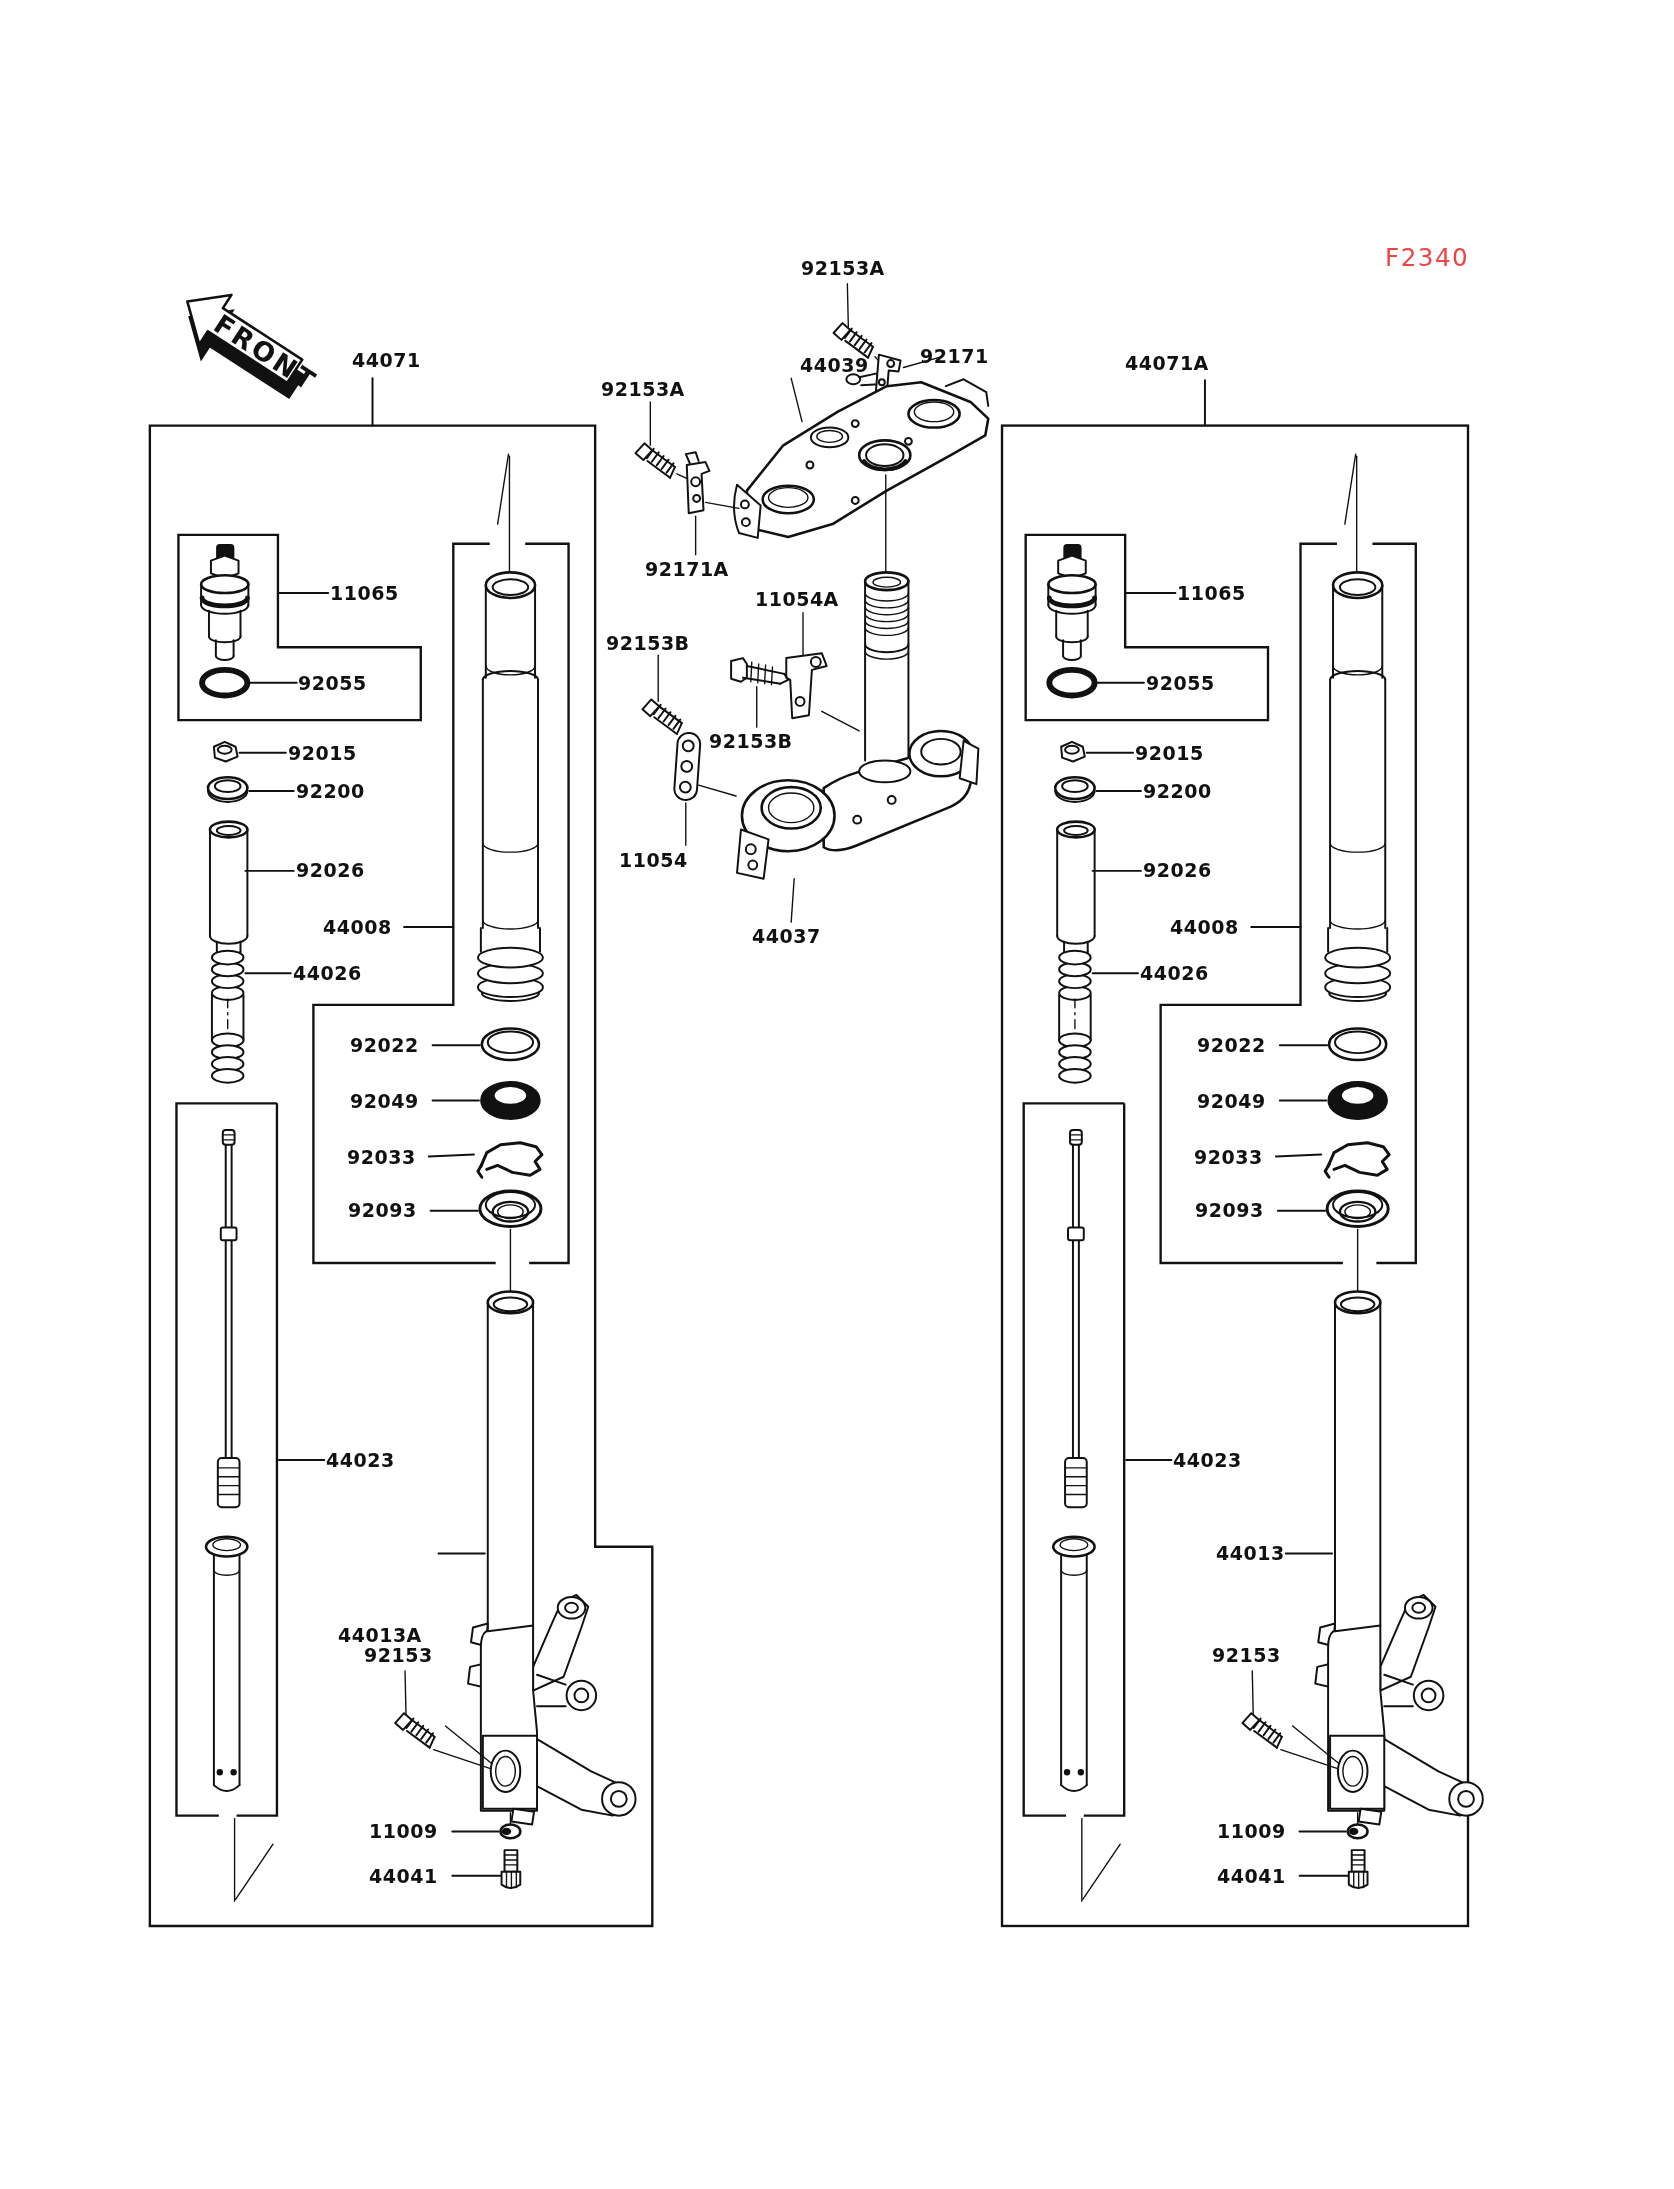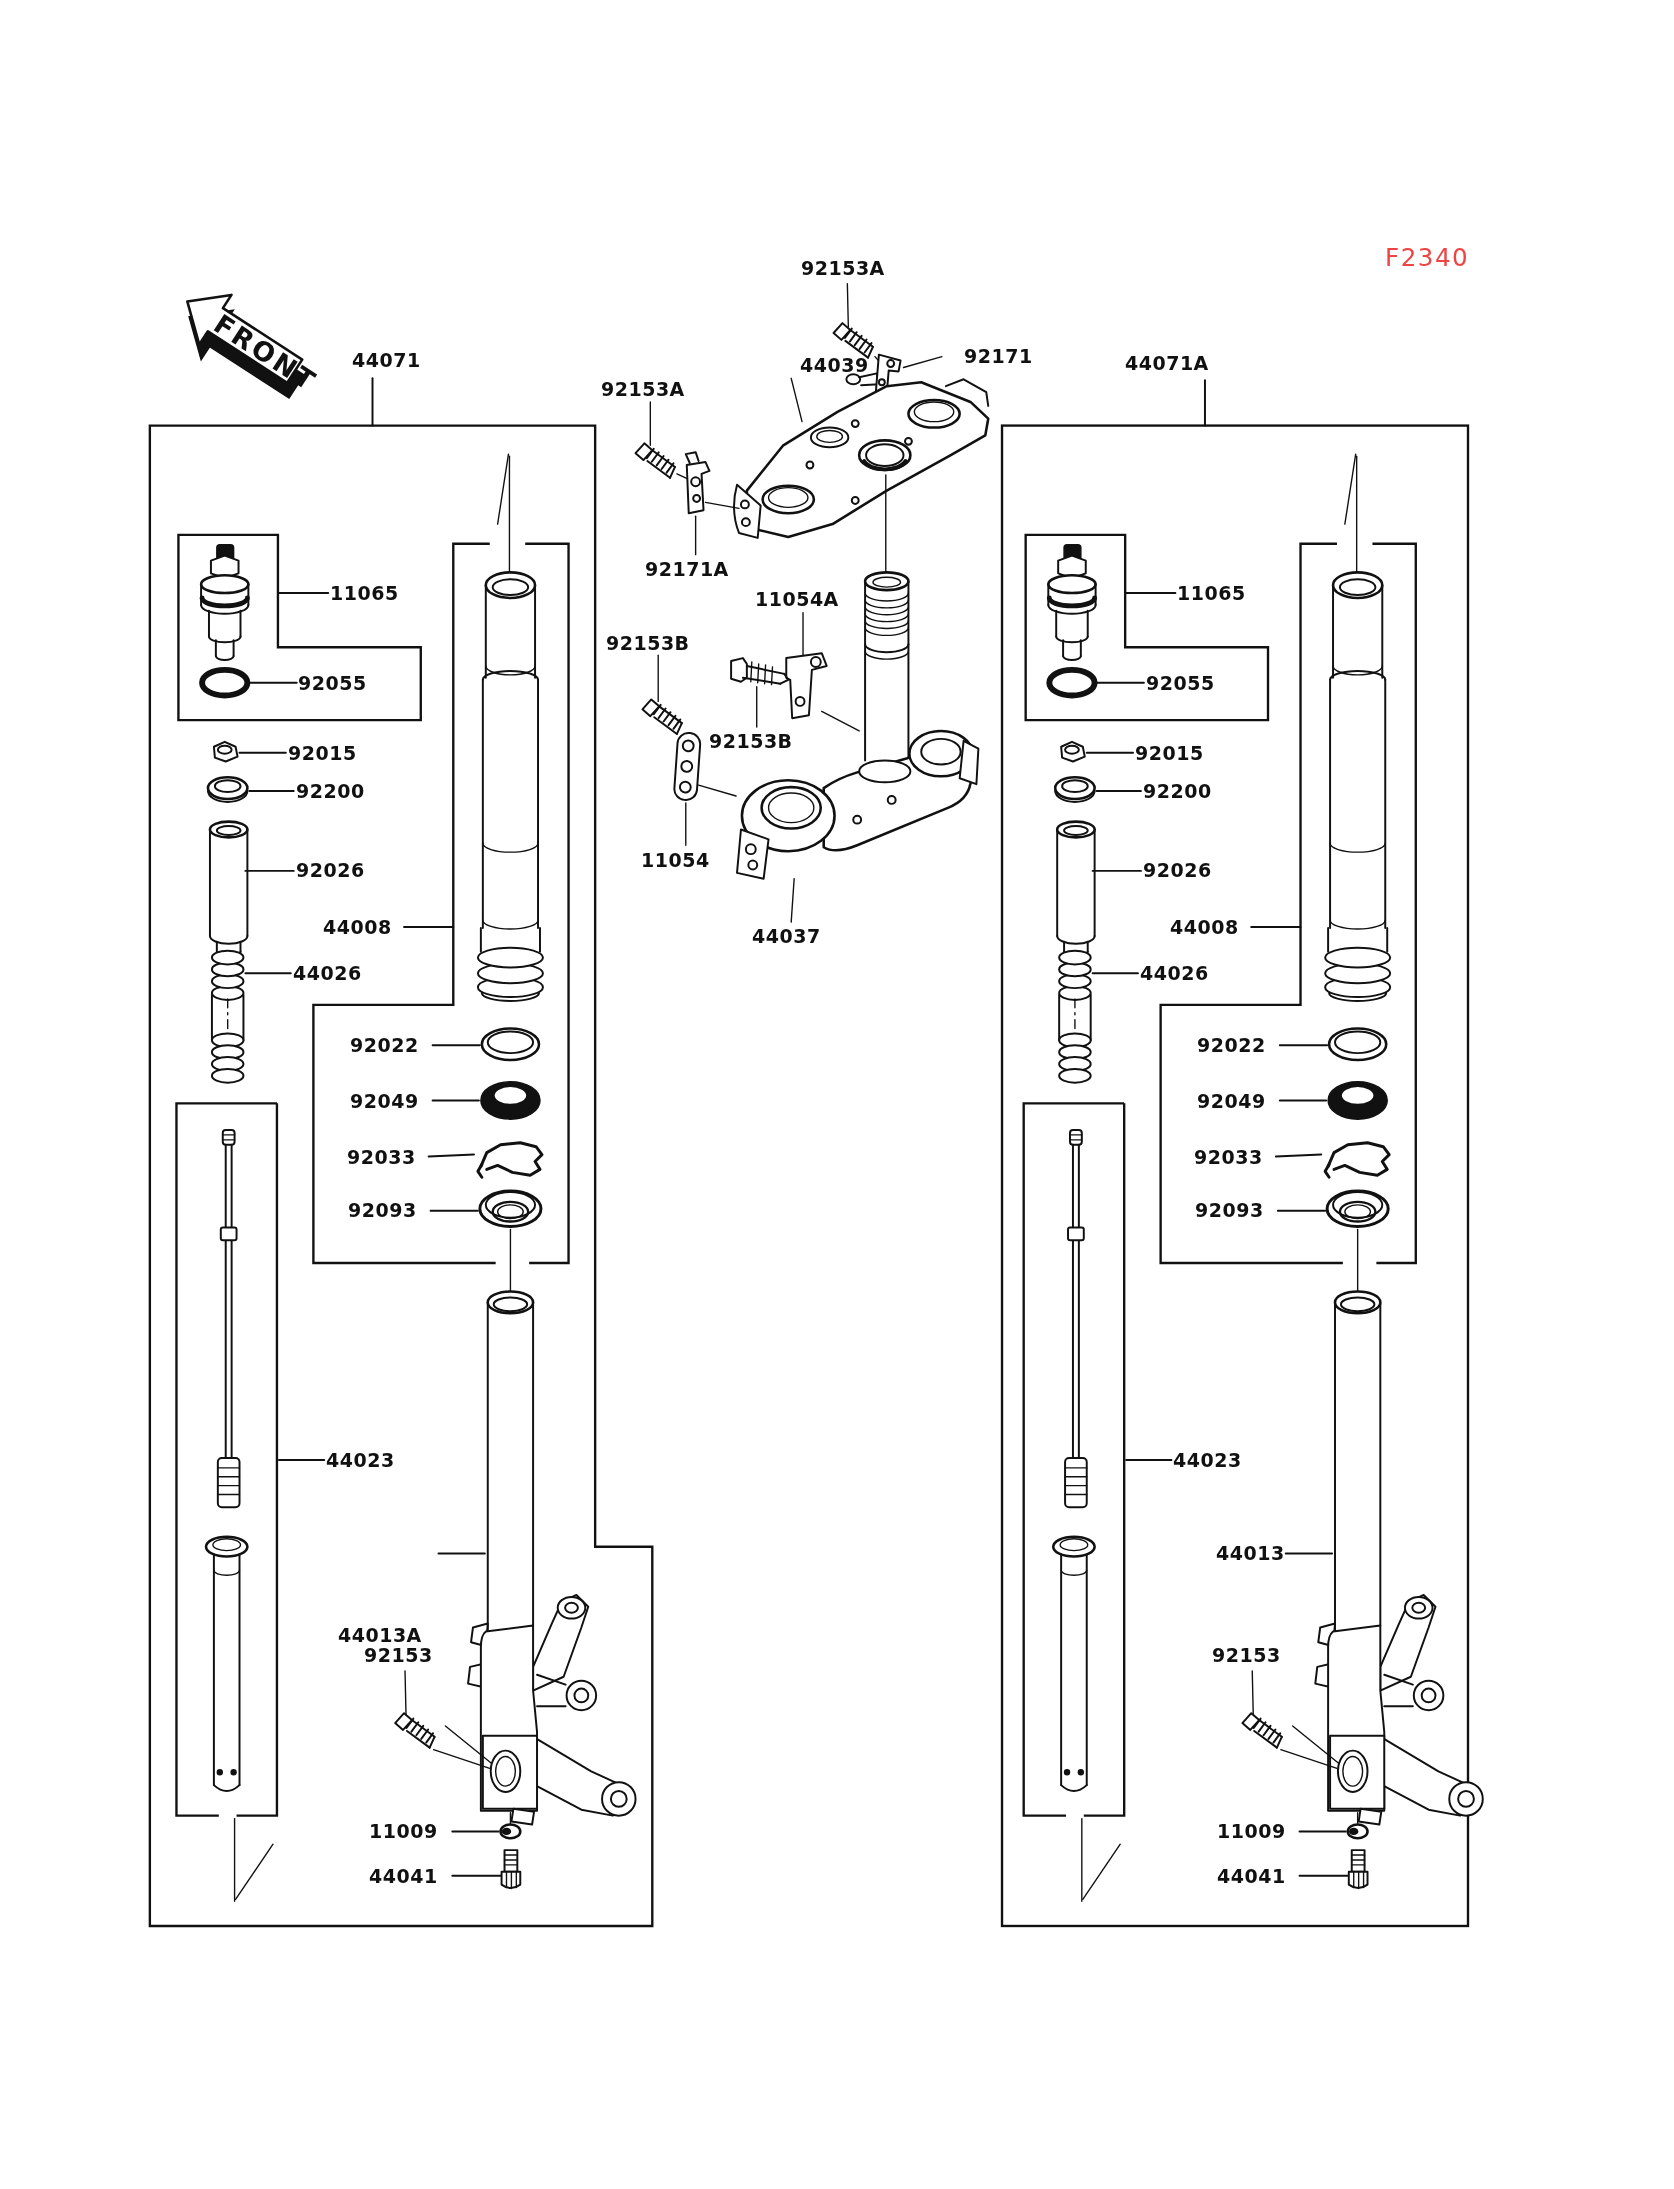--- a/index.html
+++ b/index.html
@@ -350,27 +350,27 @@
 <div class="lbl" style="left:347px;top:1143px">92033</div>
 <div class="lbl" style="left:348px;top:1196px">92093</div>
 <div class="lbl" style="left:326px;top:1446px">44023</div>
 <div class="lbl" style="left:338px;top:1621px">44013A</div>
 <div class="lbl" style="left:364px;top:1641px">92153</div>
 <div class="lbl" style="left:369px;top:1817px">11009</div>
 <div class="lbl" style="left:369px;top:1862px">44041</div>
 
 <div class="lbl" style="left:801px;top:254px">92153A</div>
 <div class="lbl" style="left:800px;top:351px">44039</div>
-<div class="lbl" style="left:964px;top:342px">92171</div>
+<div class="lbl" style="left:920px;top:342px">92171</div>
 <div class="lbl" style="left:601px;top:375px">92153A</div>
 <div class="lbl" style="left:645px;top:555px">92171A</div>
 <div class="lbl" style="left:755px;top:585px">11054A</div>
 <div class="lbl" style="left:606px;top:629px">92153B</div>
 <div class="lbl" style="left:709px;top:727px">92153B</div>
-<div class="lbl" style="left:641px;top:846px">11054</div>
+<div class="lbl" style="left:619px;top:846px">11054</div>
 <div class="lbl" style="left:752px;top:922px">44037</div>
 
 <div class="lbl" style="left:1125px;top:349px">44071A</div>
 <div class="lbl" style="left:1177px;top:579px">11065</div>
 <div class="lbl" style="left:1146px;top:669px">92055</div>
 <div class="lbl" style="left:1135px;top:739px">92015</div>
 <div class="lbl" style="left:1143px;top:777px">92200</div>
 <div class="lbl" style="left:1143px;top:856px">92026</div>
 <div class="lbl" style="left:1170px;top:913px">44008</div>
 <div class="lbl" style="left:1140px;top:959px">44026</div>

